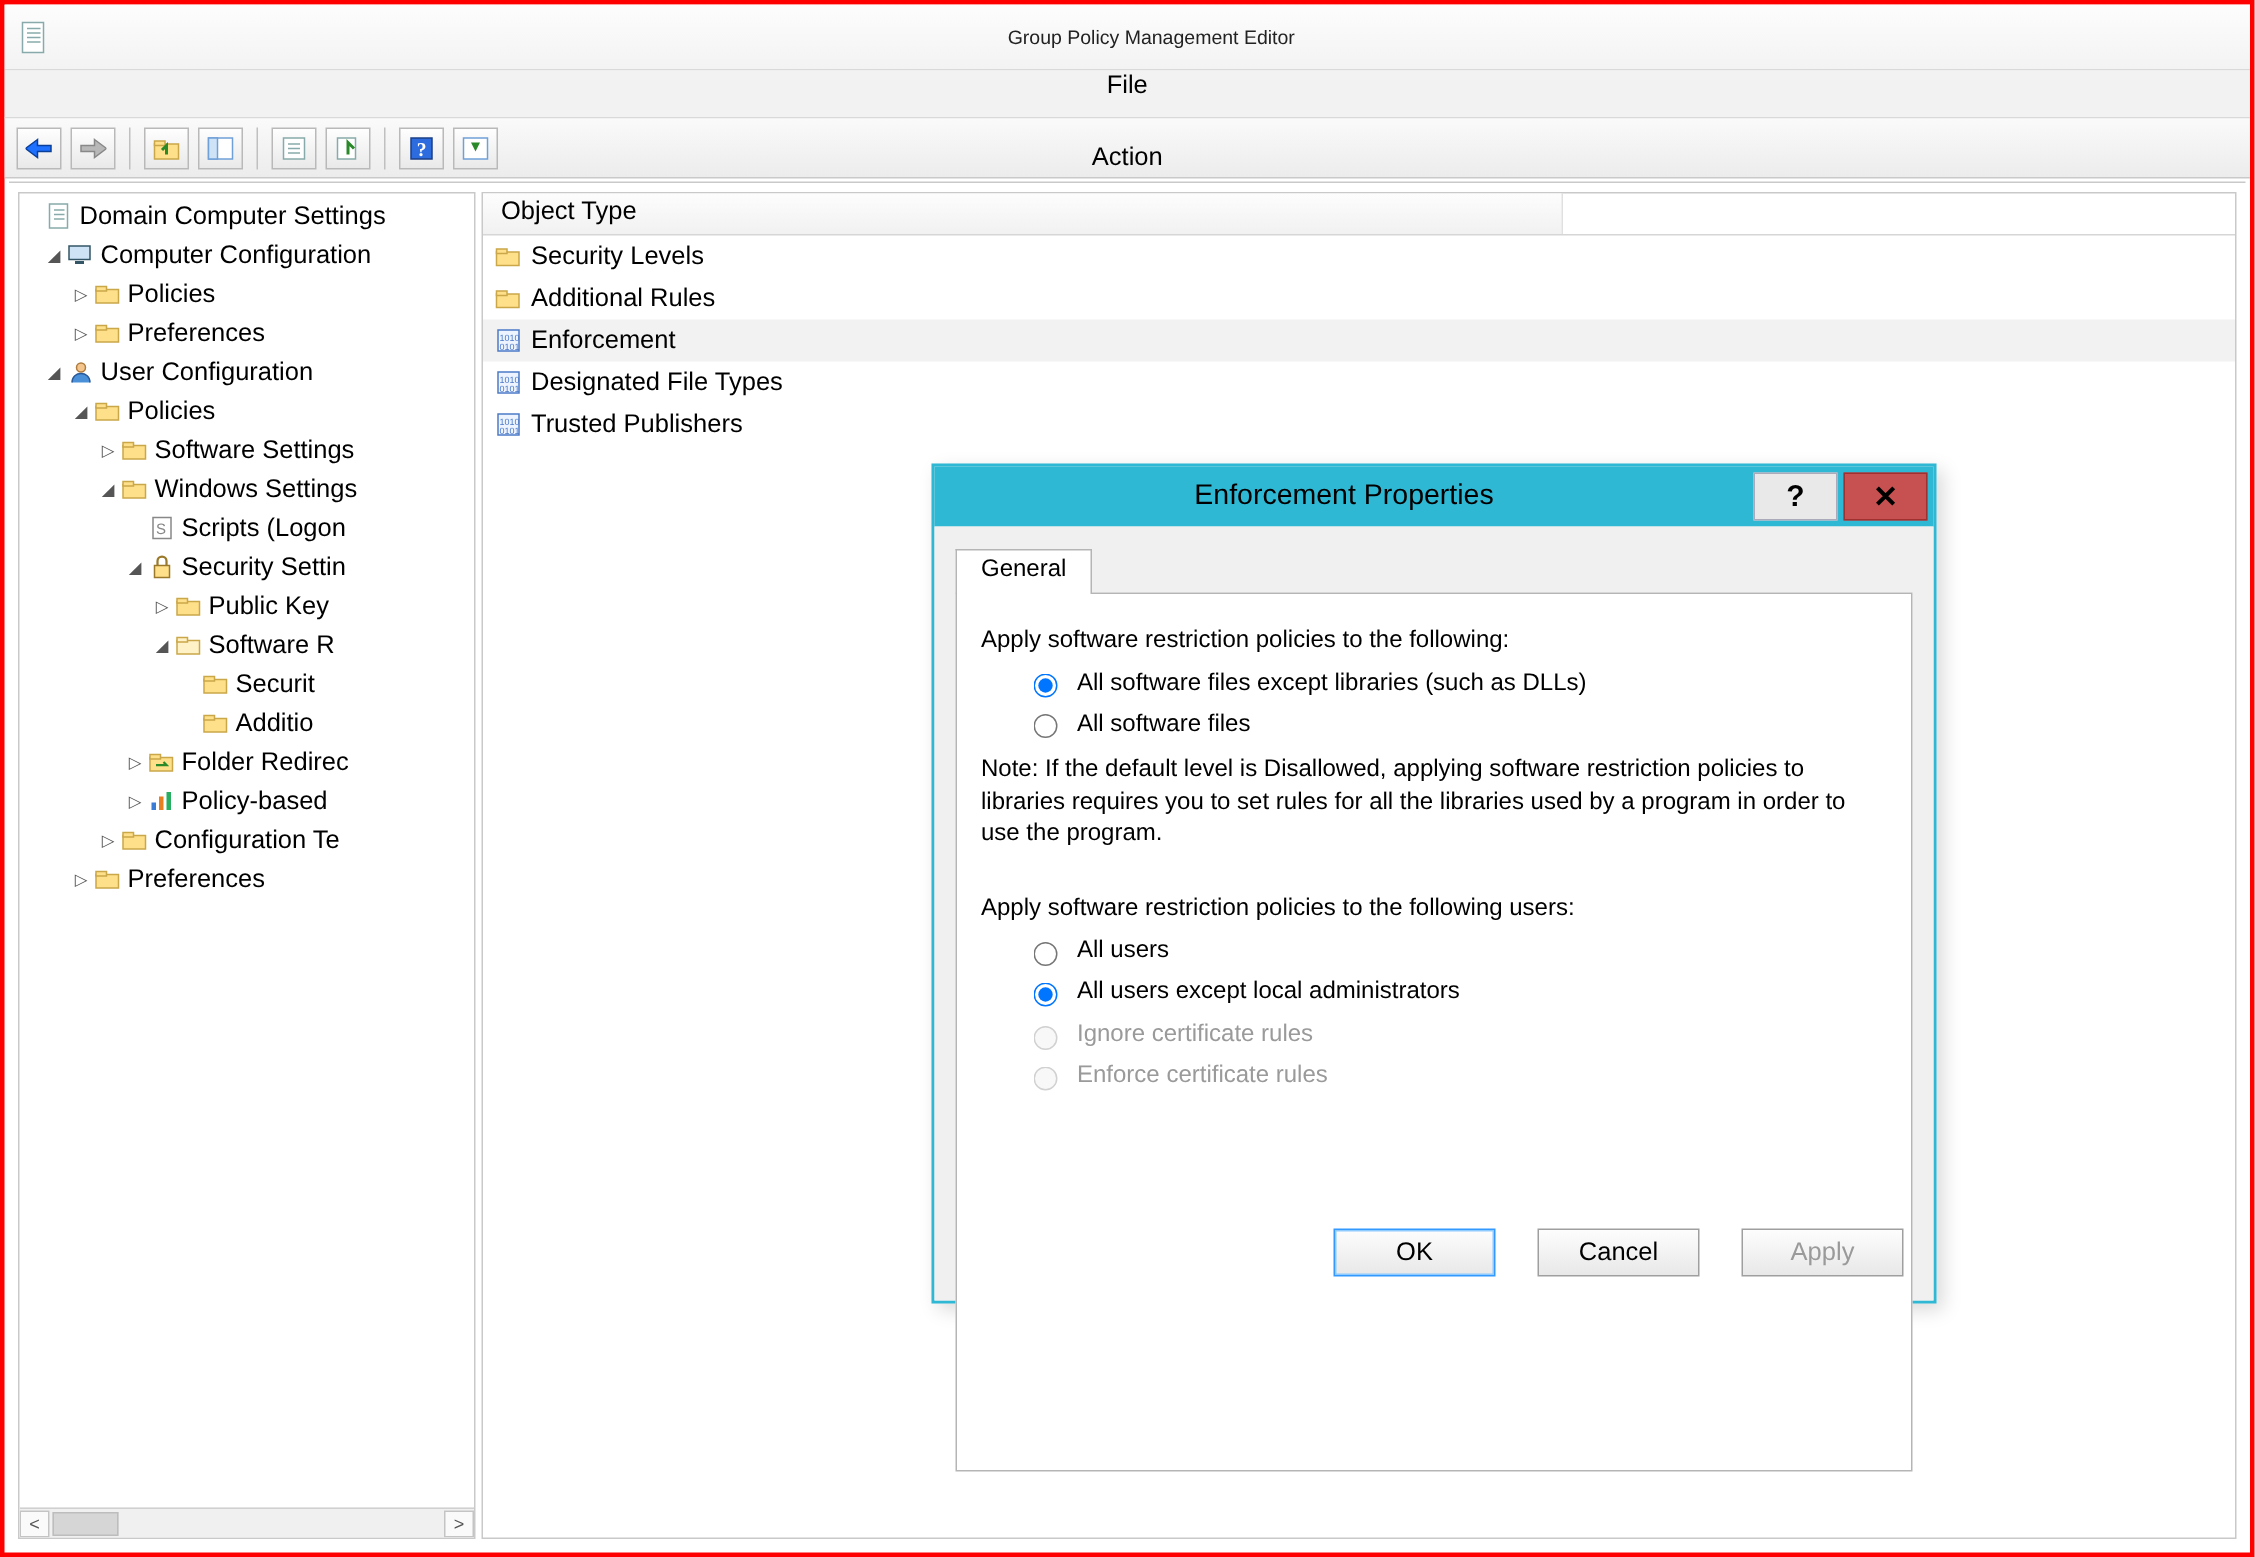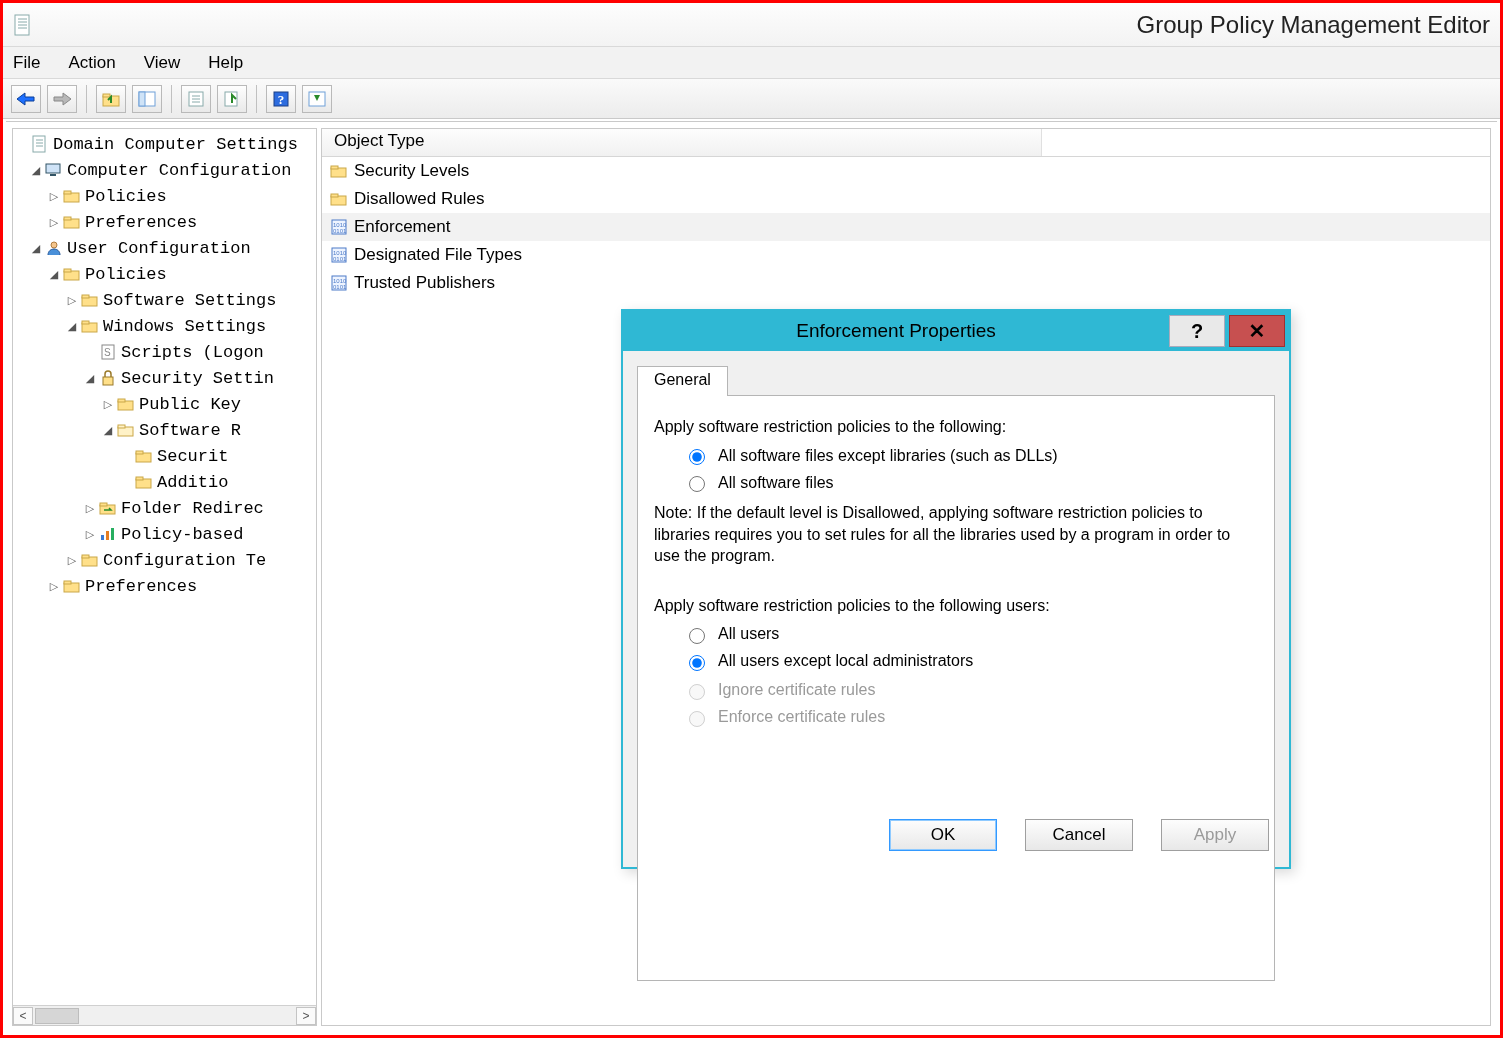--- a/index.html
+++ b/index.html
@@ -24,33 +24,34 @@
     border-bottom: 1px solid #d9d9d9;
     display:flex;
     align-items:center;
     padding: 0 10px;
   }
   .titlebar .icon-doc {
     width: 22px; height: 22px; margin-right: 10px;
   }
   .titlebar .title {
     flex:1;
-    text-align:right;
-    font-size: 24px;
+    text-align:center;
+    font-size: 13px;
     color:#222;
   }
   .menubar {
     height: 32px;
     background: #f2f2f2;
     border-bottom: 1px solid #d9d9d9;
     display:flex;
     align-items:center;
     padding: 0 10px;
     gap: 28px;
     font-size: 17px;
+    flex-direction: column;
   }
   .menubar span { cursor:default; }
   .toolbar {
     height: 40px;
     background: linear-gradient(#fafafa,#ececec);
     border-bottom: 1px solid #c9c9c9;
     display:flex;
     align-items:center;
     padding: 0 8px;
     gap: 6px;
@@ -90,21 +91,21 @@
     height: 26px;
     padding-left: 2px;
   }
   .tree .tw {
     width: 14px; text-align:center; color:#555;
     font-size: 11px; user-select:none;
   }
   .tree .fi {
     width: 22px; height:18px; display:flex; align-items:center; justify-content:center;
   }
-  .tree .lbl { padding-left: 2px; font-family: Liberation Mono, monospace; }
+  .tree .lbl { padding-left: 2px; }
   .ind1 { padding-left: 16px !important; }
   .ind2 { padding-left: 34px !important; }
   .ind3 { padding-left: 52px !important; }
   .ind4 { padding-left: 70px !important; }
   .ind5 { padding-left: 88px !important; }
   .ind6 { padding-left: 106px !important; }
   .hscroll {
     position:absolute; bottom:0; left:0; right:0; height:20px;
     border-top:1px solid #d0d0d0;
     background:#f0f0f0;
@@ -513,21 +514,21 @@
             </span>
             <span>Security Levels</span>
           </div>
           <div class="lrow">
             <span class="licon">
               <svg width="18" height="14">
                 <rect x="1" y="4" width="15" height="9" fill="#ffe08a" stroke="#caa748"></rect>
                 <rect x="1" y="2" width="7" height="3" fill="#ffe08a" stroke="#caa748"></rect>
               </svg>
             </span>
-            <span>Disallowed Rules</span>
+            <span>Additional Rules</span>
           </div>
           <div class="lrow sel">
             <span class="licon">
               <svg width="18" height="18">
                 <rect x="2" y="2" width="14" height="14" fill="#eef4ff" stroke="#4d7bc8"></rect>
                 <text x="3" y="9" font-size="6" fill="#4d7bc8">1010</text>
                 <text x="3" y="15" font-size="6" fill="#4d7bc8">0101</text>
               </svg>
             </span>
             <span>Enforcement</span>

